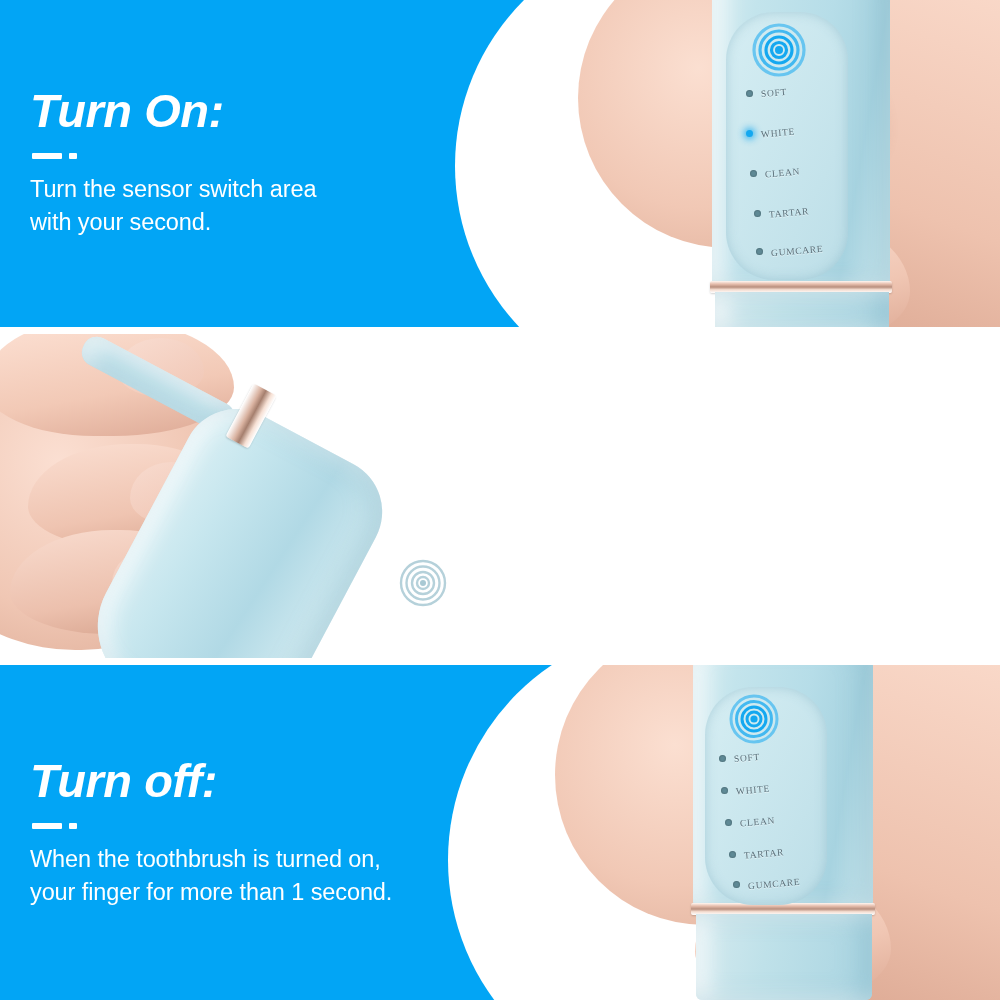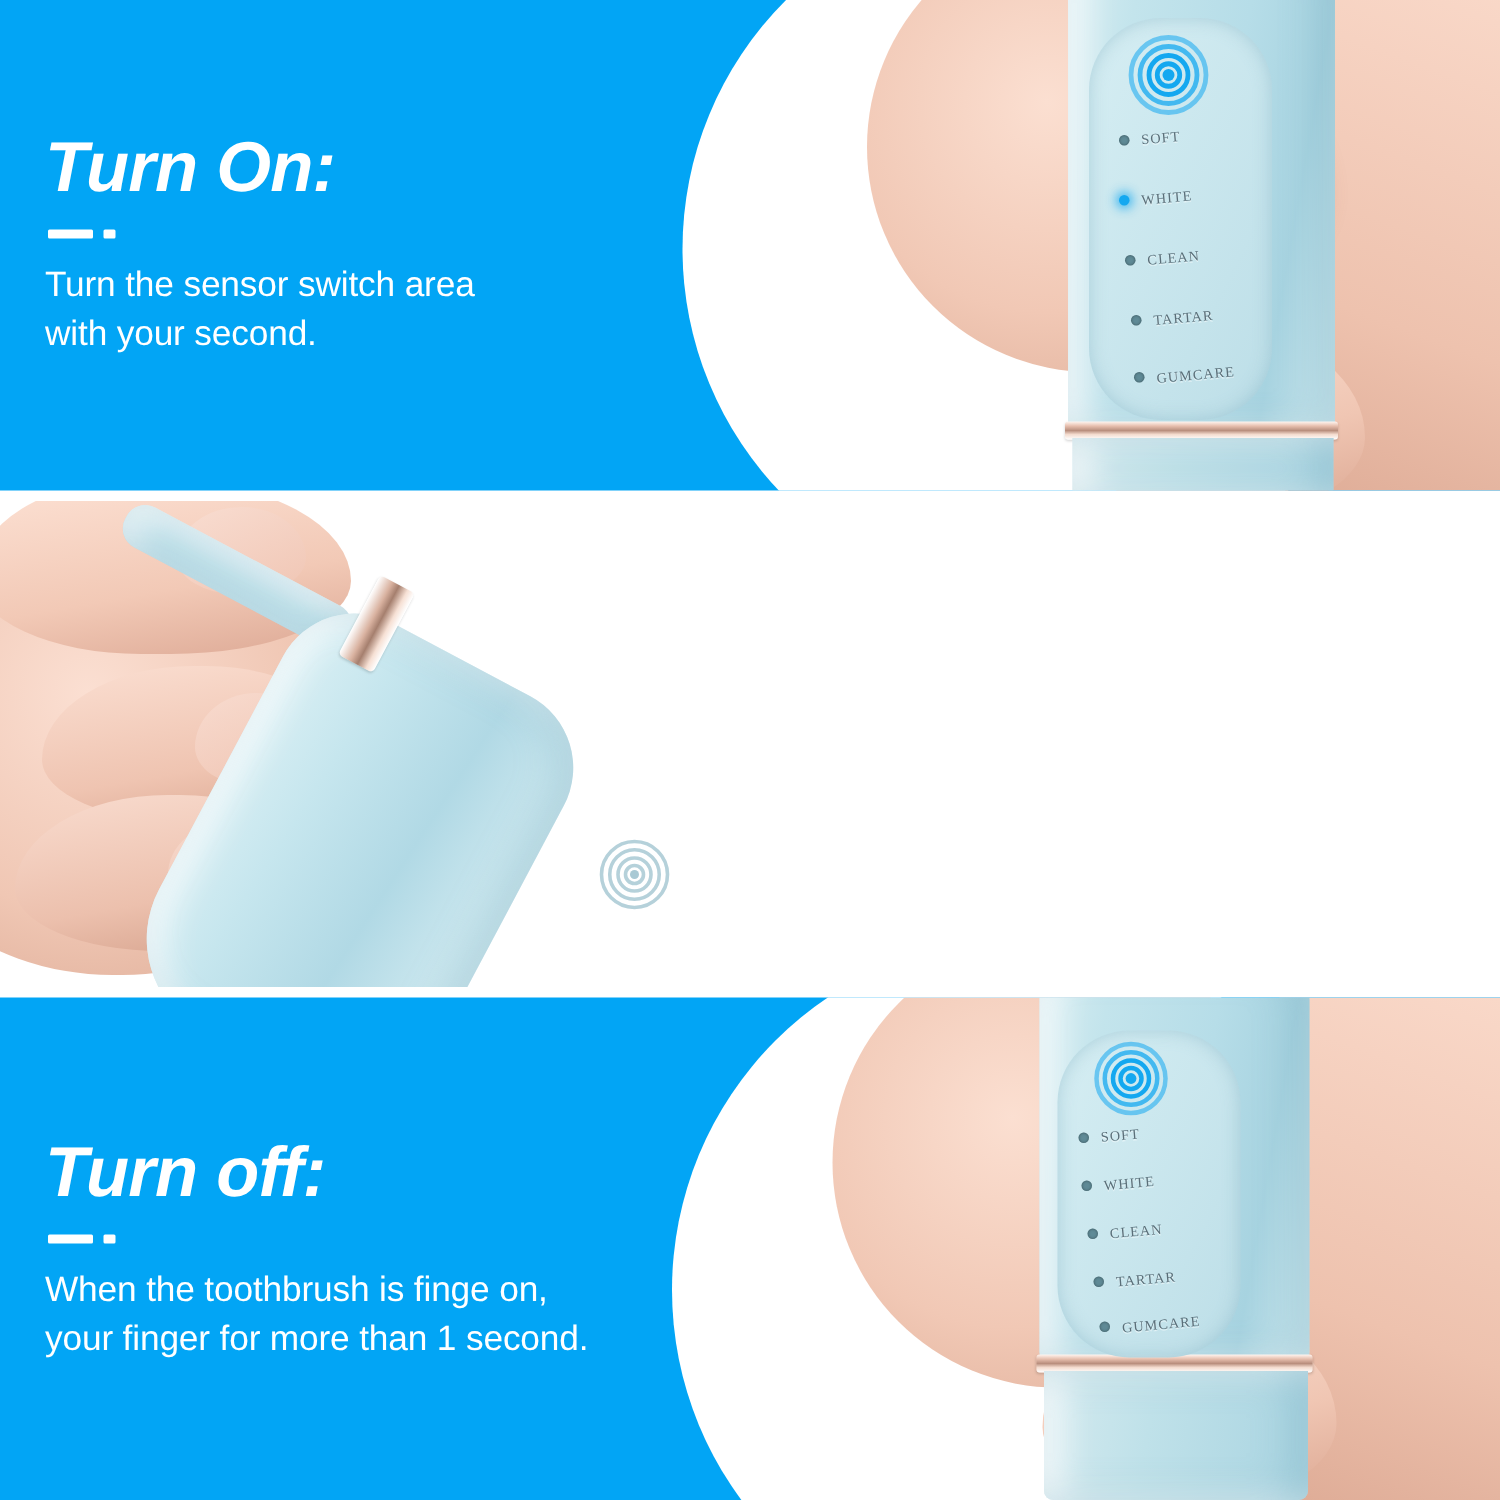--- a/index.html
+++ b/index.html
@@ -286,16 +286,16 @@
       </div>
     </div>
   </div>
 
   <div class="copy" id="copy-off" style="top:47px;margin-top:44px;">
     <h2 class="headline white">Turn off:</h2>
     <div class="sep white">
       <span class="dash"></span>
       <span class="dot"></span>
     </div>
-    <p class="body-text white">When the toothbrush is finge on,</p>
+    <p class="body-text white">When the toothbrush is turned on,</p>
     <p class="body-text white">your finger for more than 1 second.</p>
   </div>
 </section>
 
 </body></html>

